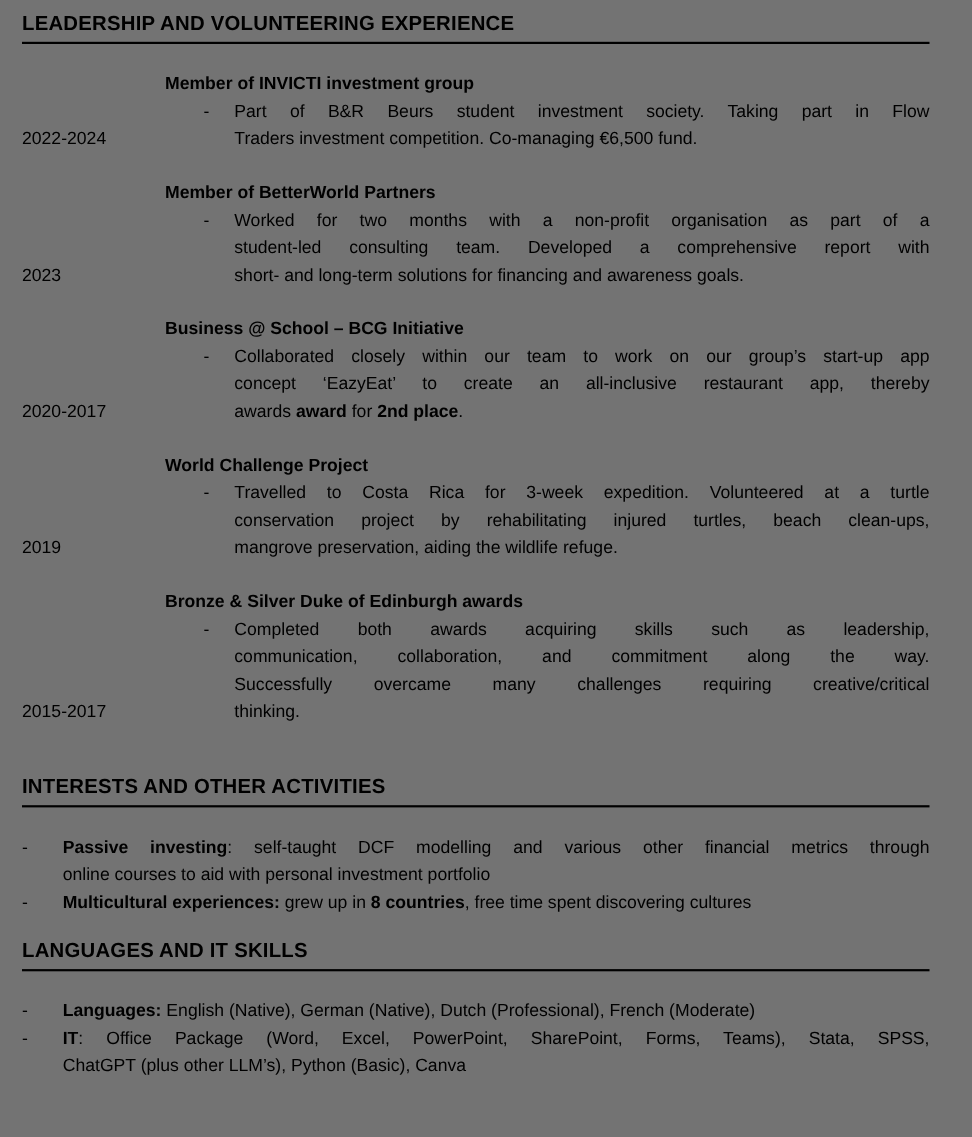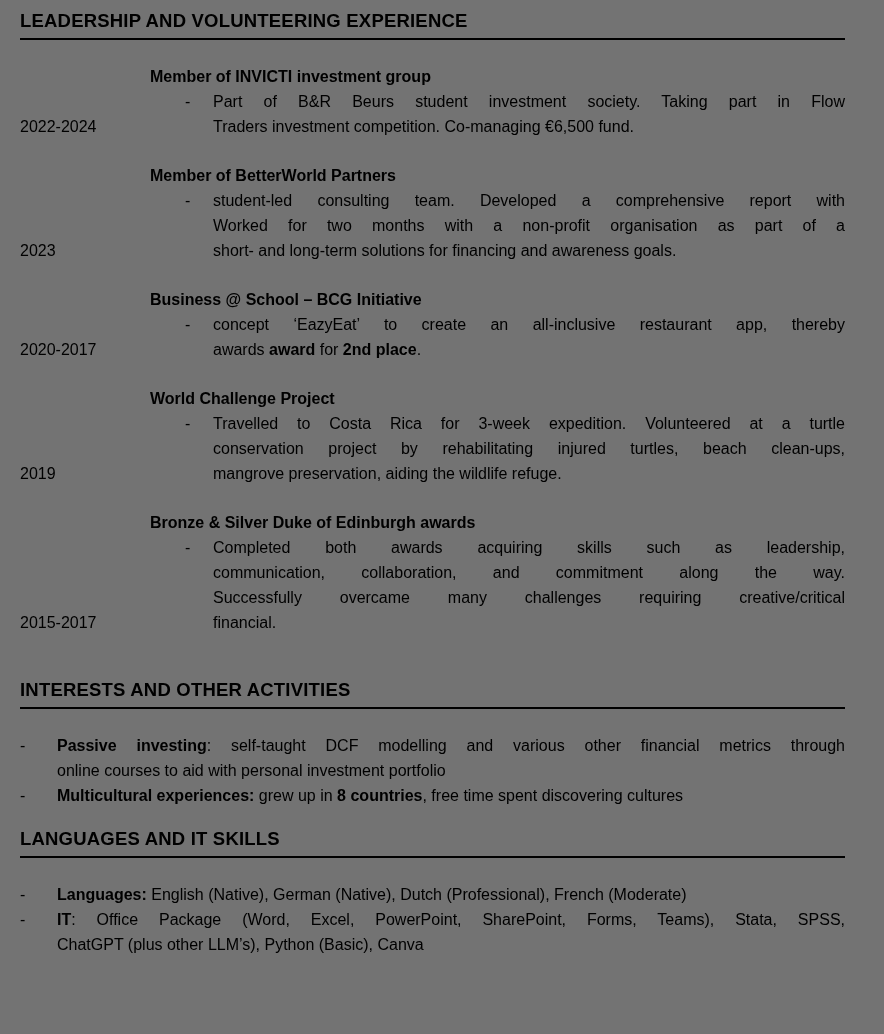--- a/index.html
+++ b/index.html
@@ -60,33 +60,34 @@
         </div>
       </div>
     </div>
 
     <div class="entry">
       <div class="entry-date">2023</div>
       <div class="entry-body">
         <div class="entry-title">Member of BetterWorld Partners</div>
         <div class="bullet-block">
           <span class="dash">-</span>
+          <div class="jline"><span>Worked for two months with a non-profit organisation as part of a</span></div>
           <div class="jline"><span>student-led consulting team. Developed a comprehensive report with</span></div>
-          <div class="jline"><span>Worked for two months with a non-profit organisation as part of a</span></div>
           <div class="lline"><span>short- and long-term solutions for financing and awareness goals.</span></div>
         </div>
       </div>
     </div>
 
     <div class="entry">
       <div class="entry-date">2020-2017</div>
       <div class="entry-body">
         <div class="entry-title">Business @ School – BCG Initiative</div>
         <div class="bullet-block">
           <span class="dash">-</span>
+          <div class="jline"><span>Collaborated closely within our team to work on our group’s start-up app</span></div>
           <div class="jline"><span>concept ‘EazyEat’ to create an all-inclusive restaurant app, thereby</span></div>
           <div class="lline"><span>awards </span><span class="b">award</span><span> for </span><span class="b">2nd place</span><span>.</span></div>
         </div>
       </div>
     </div>
 
     <div class="entry">
       <div class="entry-date">2019</div>
       <div class="entry-body">
         <div class="entry-title">World Challenge Project</div>
@@ -101,21 +102,21 @@
 
     <div class="entry">
       <div class="entry-date">2015-2017</div>
       <div class="entry-body">
         <div class="entry-title">Bronze &amp; Silver Duke of Edinburgh awards</div>
         <div class="bullet-block">
           <span class="dash">-</span>
           <div class="jline"><span>Completed both awards acquiring skills such as leadership,</span></div>
           <div class="jline"><span>communication, collaboration, and commitment along the way.</span></div>
           <div class="jline"><span>Successfully overcame many challenges requiring creative/critical</span></div>
-          <div class="lline"><span>financial.</span></div>
+          <div class="lline"><span>thinking.</span></div>
         </div>
       </div>
     </div>
   </div>
 
   <div class="section section-interests">
     <div class="section-title">INTERESTS AND OTHER ACTIVITIES</div>
 
     <div class="flat-item">
       <span class="dash">-</span>

